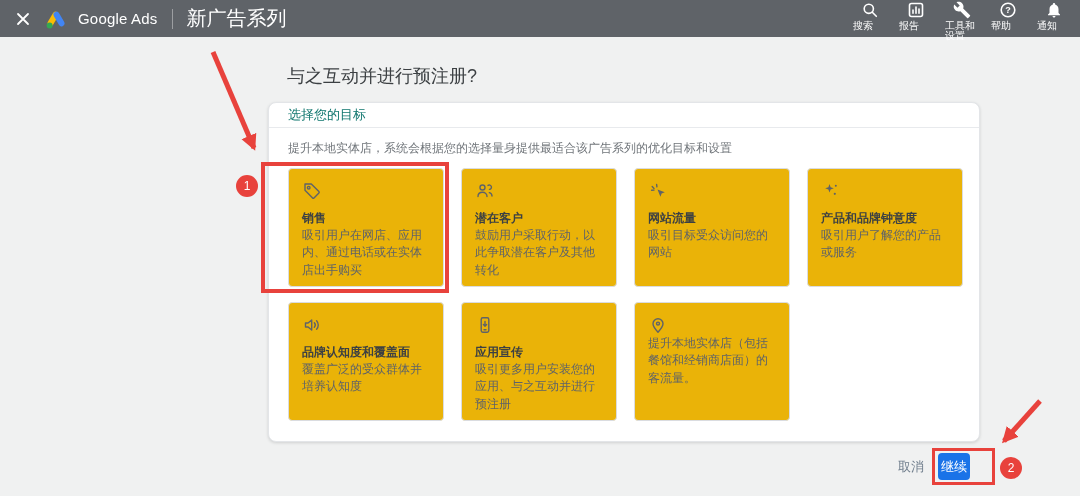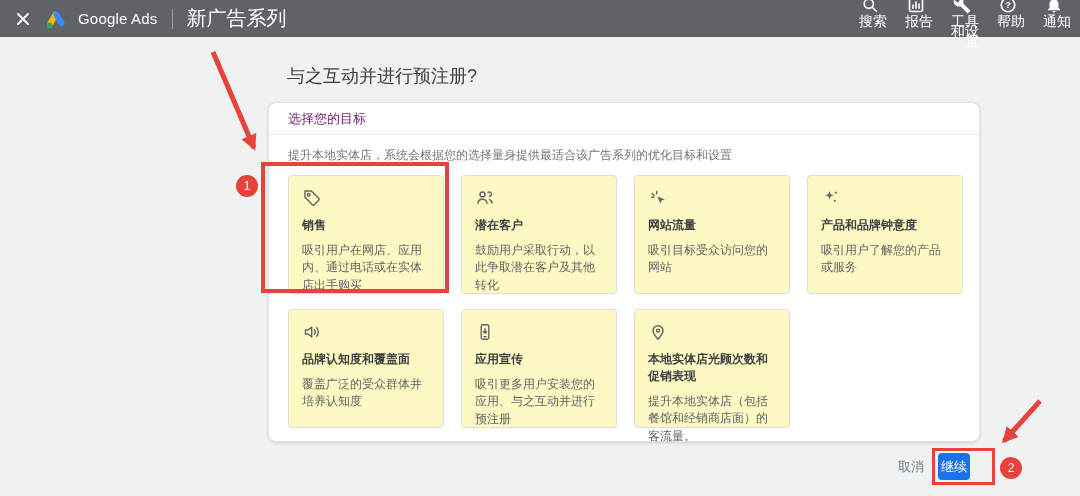--- a/index.html
+++ b/index.html
@@ -9,33 +9,33 @@
   
   .topbar { position:absolute; left:0; top:0; width:1080px; height:37px; background:#5f6368; display:flex; align-items:center; justify-content:space-between; z-index:5; }
   .tb-left { display:flex; align-items:center; gap:10px; padding-left:12px; }
   .tb-close { width:22px; height:22px; display:flex; align-items:center; justify-content:center; cursor:pointer; }
   .tb-logo { width:24px; height:24px; display:block; }
   .tb-brand { color:#fff; font-size:15px; letter-spacing:.2px; }
   .tb-divider { width:1px; height:20px; background:rgba(255,255,255,.38); margin:0 4px; }
   .tb-page { color:#fff; font-size:20px; }
   .tb-right { display:flex; align-items:flex-start; gap:6px; padding-right:6px; padding-top:5px; }
   .tb-action { width:40px; display:flex; flex-direction:column; align-items:center; gap:2px; cursor:pointer; }
-  .tb-action .lbl { color:#fff; font-size:14px; line-height:10px; text-align:right; width:34px; }
+  .tb-action .lbl { color:#fff; font-size:10px; line-height:10px; text-align:left; width:34px; }
 
   
   .page-title { position:absolute; left:287px; top:64px; font-size:18px; color:#3c4043; }
 
   .panel { position:absolute; left:268px; top:102px; width:712px; height:340px; background:#fff; border:1px solid #e3e5e8; border-radius:8px; box-shadow:0 1px 3px rgba(60,64,67,.18); }
-  .panel-header { height:32px; display:flex; align-items:center; padding-left:19px; border-bottom:1px solid #e8eaed; font-size:13px; color:#701a75; }
+  .panel-header { height:25px; display:flex; align-items:center; padding-left:19px; border-bottom:1px solid #e8eaed; font-size:13px; color:#0f766e; }
   .panel-subtitle { padding:12px 19px 11px 19px; font-size:12px; color:#70757a; }
   .goals-grid { display:grid; grid-template-columns:repeat(4,156px); grid-auto-rows:119px; gap:15px 17px; padding:0 19px; }
-  .goal-card { border:1px solid #dadce0; border-radius:4px; padding:12px 13px; background:#fef9c3; cursor:pointer; }
+  .goal-card { border:1px solid #dadce0; border-radius:4px; padding:12px 13px; background:#eab308; cursor:pointer; }
   .goal-icon { width:20px; height:20px; display:block; }
   .goal-title { font-size:12px; color:#3c4043; font-weight:700; margin-top:9px; }
-  .goal-desc { font-size:12px; color:#5f6368; line-height:1.45; margin-top:8px; }
+  .goal-desc { font-size:12px; color:#5f6368; line-height:1.45; margin-top:0; }
 
   .footer { position:absolute; left:898px; top:453px; display:flex; align-items:center; gap:14px; }
   .cancel-link { font-size:13px; color:#6f7d8c; cursor:pointer; }
   .continue-btn { width:32px; height:27px; border:none; border-radius:4px; background:#1a73e8; color:#fff; font-size:13px; font-family:inherit; cursor:pointer; }
 
   
   .anno-box { position:absolute; border-style:solid; border-color:#e8423c; pointer-events:none; z-index:10; }
   .anno-box.b1 { left:261px; top:162px; width:188px; height:131px; border-width:4px; }
   .anno-box.b2 { left:932px; top:448px; width:63px; height:37px; border-width:3px; }
   .anno-badge { position:absolute; width:22px; height:22px; border-radius:50%; background:#e8423c; color:#fff; font-size:12px; display:flex; align-items:center; justify-content:center; z-index:11; pointer-events:none; }
@@ -167,21 +167,20 @@
       </svg>
       <div class="goal-title">应用宣传</div>
       <div class="goal-desc">吸引更多用户安装您的应用、与之互动并进行预注册</div>
     </div>
 
     <div class="goal-card">
       <svg class="goal-icon" viewBox="0 0 20 20">
         <path d="M10 17.3c3-3.4 5-6.1 5-8.5a5 5 0 0 0-10 0c0 2.4 2 5.1 5 8.5z" class="ico-stroke"></path>
         <circle cx="10" cy="8.6" r="1.5" class="ico-stroke"></circle>
       </svg>
-      <div class="goal-title">本地实体店光顾次数和促销表现</div>
       <div class="goal-desc">提升本地实体店（包括餐馆和经销商店面）的客流量。</div>
     </div>
 
 
   </div>
 </div>
 
 <div class="footer">
   <span class="cancel-link">取消</span>
   <button class="continue-btn">继续</button>

